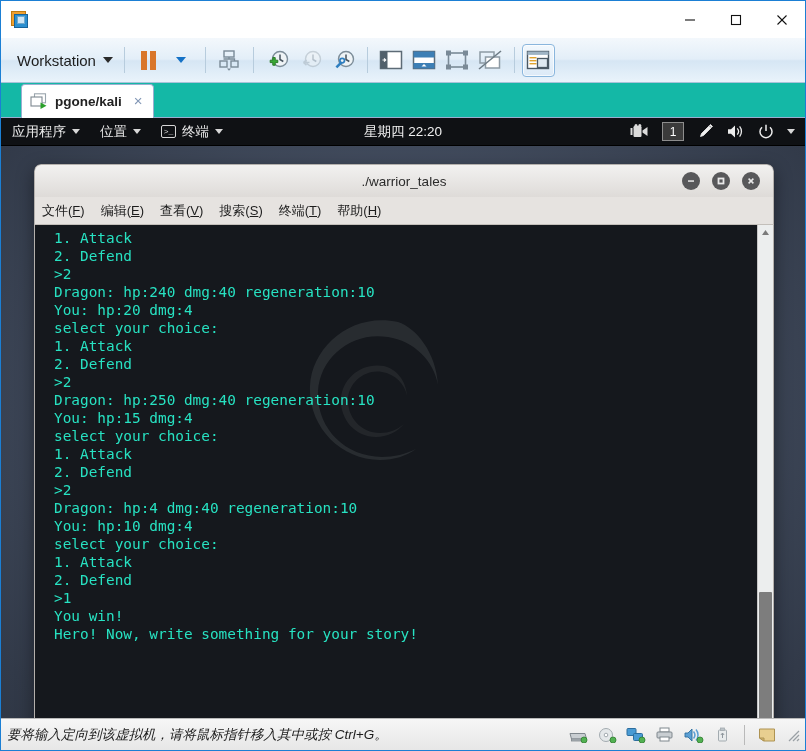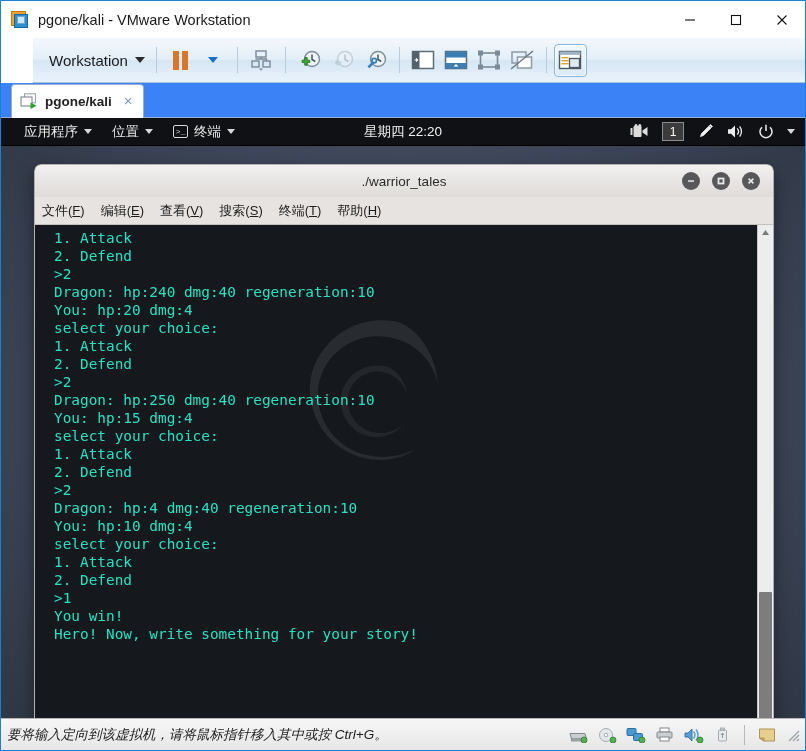--- a/index.html
+++ b/index.html
@@ -54,21 +54,20 @@
   }
   .win-btn svg { display: block; }
 
   
   .vm-toolbar {
     height: 45px; flex: 0 0 45px;
     background: linear-gradient(to bottom,#f3f8fc 0%, #e3eef8 48%, #d6e6f4 52%, #e9f3fb 100%);
     border-bottom: 1px solid #a8c3da;
     display: flex; align-items: center;
     padding: 0 6px;
-    margin-left: 32px;
   }
   .tb-text {
     font-size: 15px; color: #1c1c1c;
     padding: 4px 4px 4px 10px;
     display: flex; align-items: center; gap: 7px;
     white-space: nowrap;
   }
   .caret-dn {
     width: 0; height: 0;
     border-left: 5px solid transparent; border-right: 5px solid transparent;
@@ -89,24 +88,24 @@
     box-shadow: inset 0 0 0 1px rgba(255,255,255,.7);
   }
   .tb-btn.dim { opacity: .42; }
   .tb-btn svg { display:block; }
   .pause-ico { display:flex; gap:3px; }
   .pause-ico i { width:6px; height:19px; background:#d9762a; display:block; }
 
   
   .vm-tabstrip {
     height: 35px; flex: 0 0 35px;
-    background: #3b82f6;
+    background: #14b8a6;
     border-bottom: 1px solid #9aaed0;
     display: flex; align-items: flex-end;
-    padding-left: 10px;
+    padding-left: 20px;
   }
   .vm-tab {
     height: 34px; background: #ffffff;
     border: 1px solid #9aaed0; border-bottom: none;
     border-radius: 4px 4px 0 0;
     display: flex; align-items: center; gap: 6px;
     padding: 0 8px 0 8px;
     position: relative; top: 1px;
   }
   .vm-tab .tab-label {
@@ -119,21 +118,20 @@
   
   .vm-screen {
     flex: 1 1 auto; position: relative; overflow: hidden;
     background: #3a4454;
   }
   .xfce-panel {
     height: 28px; background: #0f1114;
     display: flex; align-items: center;
     position: relative; color: #e9e9e9;
     border-bottom: 1px solid #000;
-    padding-left: 12px;
   }
   .xfce-menu {
     display: flex; align-items: center; gap: 6px;
     font-size: 13.5px; color: #e8e8e8; padding: 0 10px; height: 100%;
   }
   .xfce-menu:first-child { padding-left: 11px; }
   .tri-dn {
     width: 0;height:0;border-left:4px solid transparent;border-right:4px solid transparent;
     border-top:5px solid #d8d8d8;
   }
@@ -262,21 +260,20 @@
 <body>
 
 <div id="app">
 
   <div class="win-titlebar">
     <div class="win-icon">
       <span class="sq1"></span>
         <span class="sq2"></span>
         <span class="sq3"></span>
     </div>
-    <div class="win-title">pgone/kali - VMware Workstation</div>
     <div class="win-ctrls">
       <div class="win-btn">
         <svg width="12" height="12" viewBox="0 0 12 12">
             <line x1="1" y1="6" x2="11" y2="6" stroke="#111" stroke-width="1.1"></line>
           </svg>
       </div>
       <div class="win-btn">
         <svg width="12" height="12" viewBox="0 0 12 12">
             <rect x="1.5" y="1.5" width="9" height="9" fill="none" stroke="#111" stroke-width="1.1"></rect>
           </svg>

